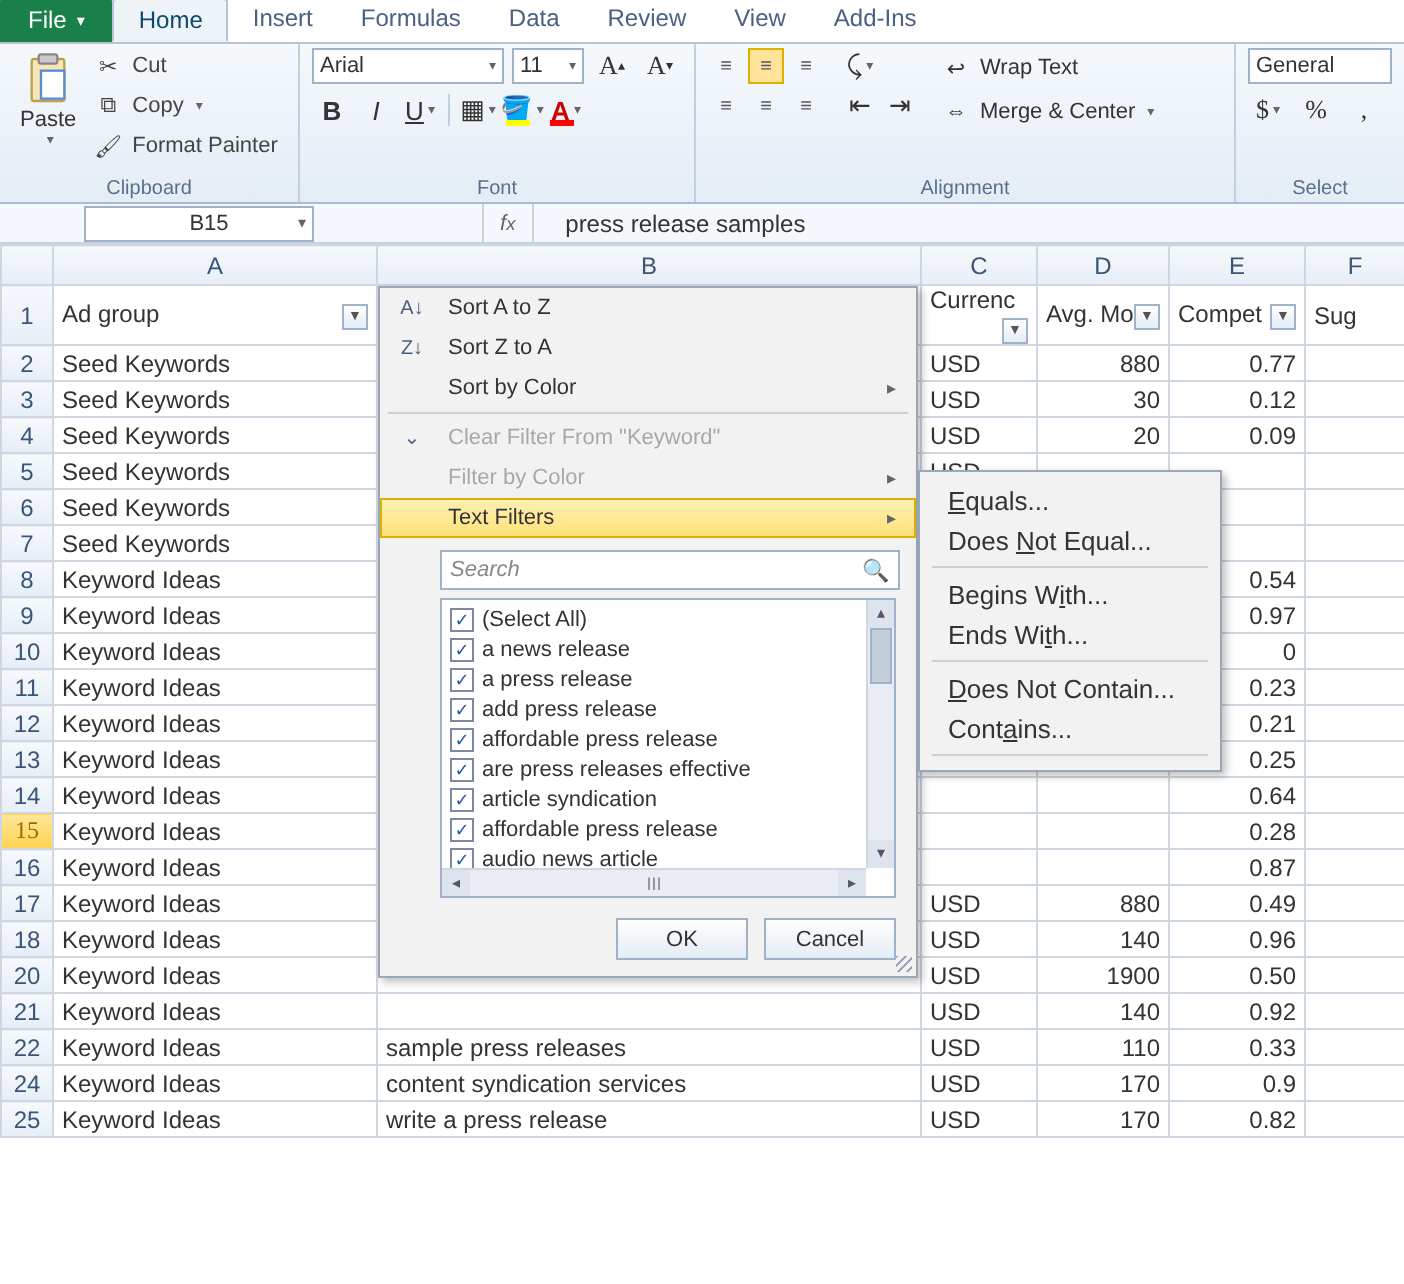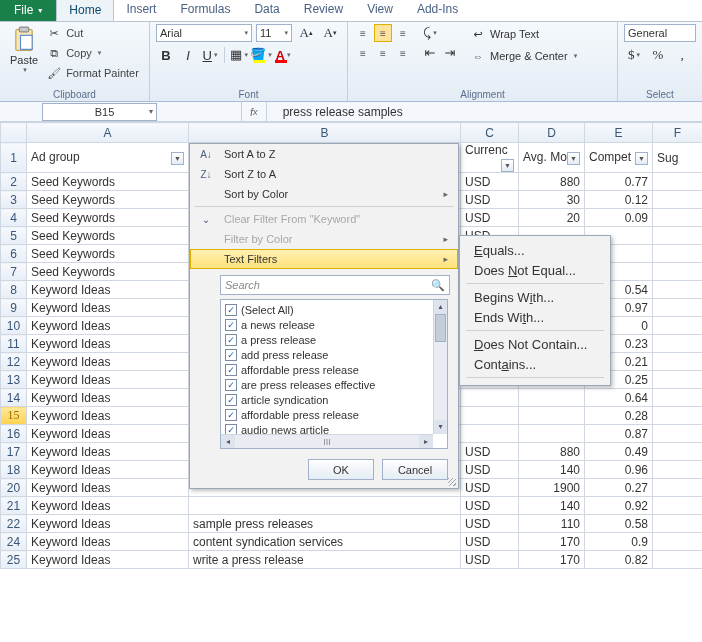--- a/index.html
+++ b/index.html
@@ -416,39 +416,39 @@
           <td class="num">140</td>
           <td class="num">0.96</td>
           <td></td>
         </tr>
         <tr>
           <td class="rowhdr">20</td>
           <td>Keyword Ideas</td>
           <td></td>
           <td>USD</td>
           <td class="num">1900</td>
-          <td class="num">0.27</td>
+          <td class="num">0.50</td>
           <td></td>
         </tr>
         <tr>
           <td class="rowhdr">21</td>
           <td>Keyword Ideas</td>
           <td></td>
           <td>USD</td>
           <td class="num">140</td>
           <td class="num">0.92</td>
           <td></td>
         </tr>
         <tr>
           <td class="rowhdr">22</td>
           <td>Keyword Ideas</td>
           <td>sample press releases</td>
           <td>USD</td>
           <td class="num">110</td>
-          <td class="num">0.58</td>
+          <td class="num">0.33</td>
           <td></td>
         </tr>
         <tr>
           <td class="rowhdr">24</td>
           <td>Keyword Ideas</td>
           <td>content syndication services</td>
           <td>USD</td>
           <td class="num">170</td>
           <td class="num">0.9</td>
           <td></td>

